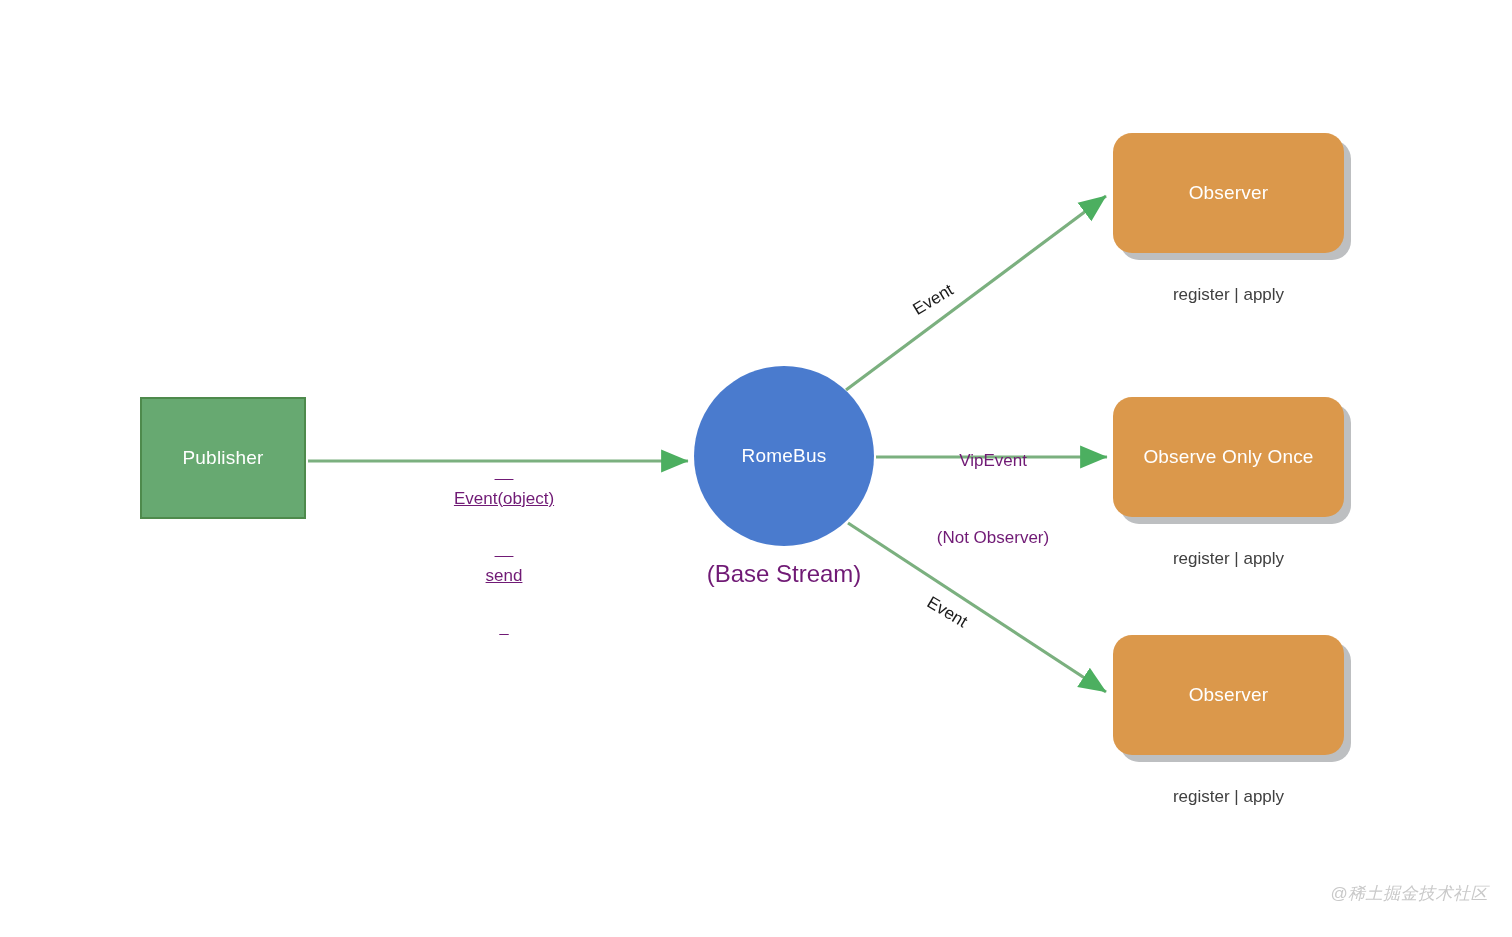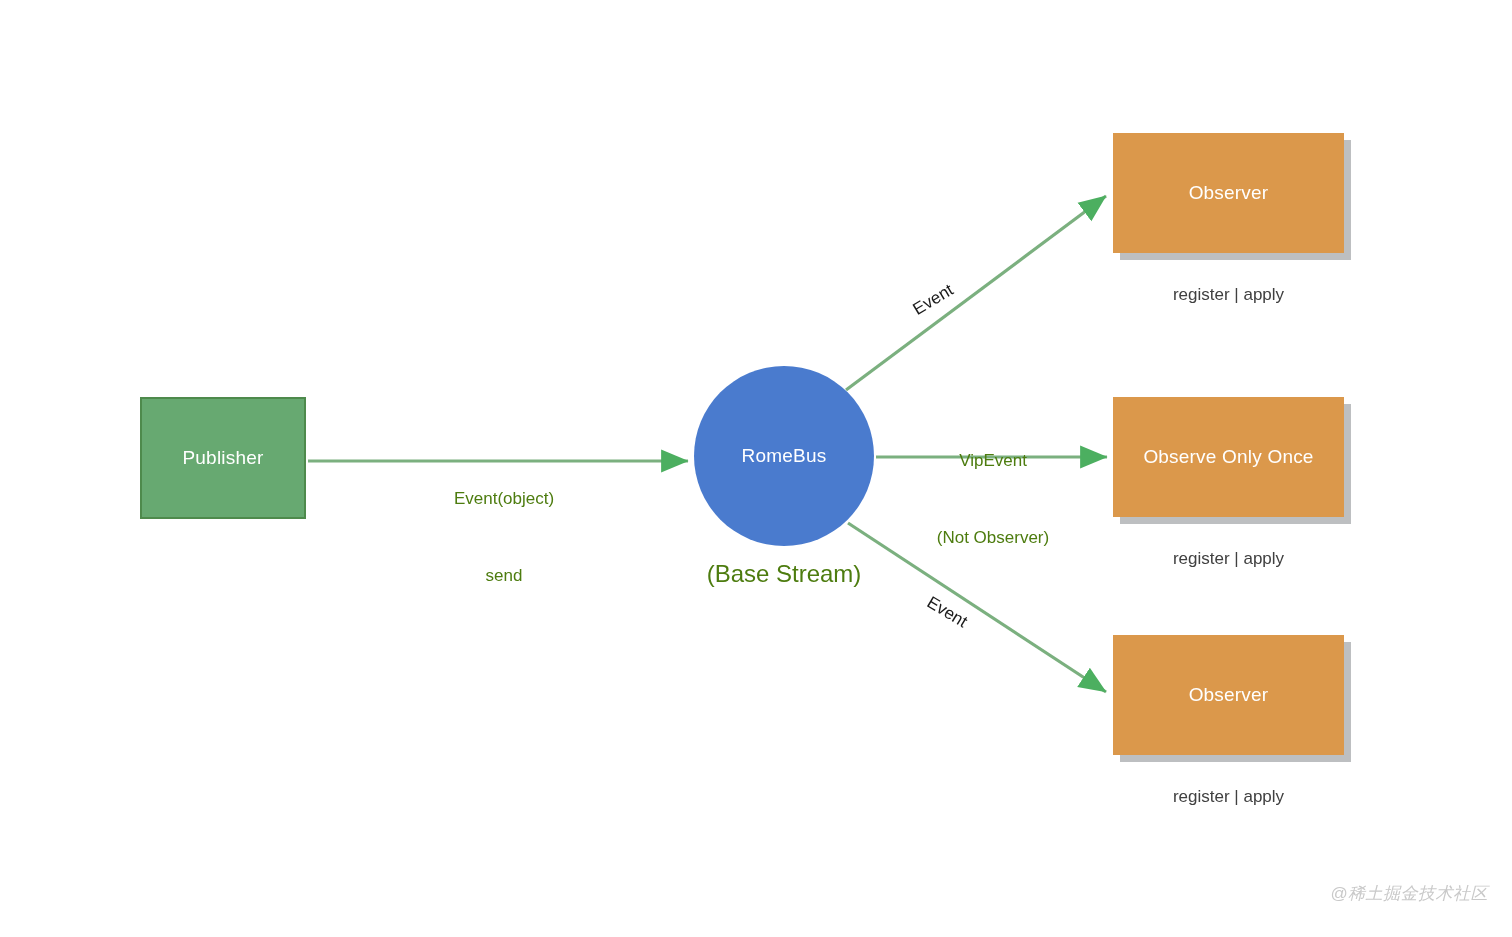--- a/index.html
+++ b/index.html
@@ -59,48 +59,50 @@
     height: 180px;
     border-radius: 50%;
     background: #4A7BCE;
   }
 
   .node-observer {
     width: 231px;
     height: 120px;
     background: #DB984B;
     box-shadow: 7px 7px 0 0 #BDBFC1;
+    border-radius: 19px;
   }
   .node-observer-1 { left: 1113px; top: 133px; }
   .node-observer-2 { left: 1113px; top: 397px; }
   .node-observer-3 { left: 1113px; top: 635px; }
 
   
   .label {
     position: absolute;
-    color: #4d7c0f;
+    color: #701a75;
     font-size: 17px;
     white-space: pre;
     line-height: 1.52;
   }
 
   .label-base-stream {
     left: 694px;
     top: 556px;
     width: 180px;
     text-align: center;
     font-size: 24px;
   }
 
   .label-send {
     left: 400px;
     top: 434px;
     width: 208px;
     text-align: center;
     font-size: 17px;
+    text-decoration: underline;
   }
 
   .label-vipevent {
     left: 893px;
     top: 396px;
     width: 200px;
     text-align: center;
     font-size: 17px;
   }
 

